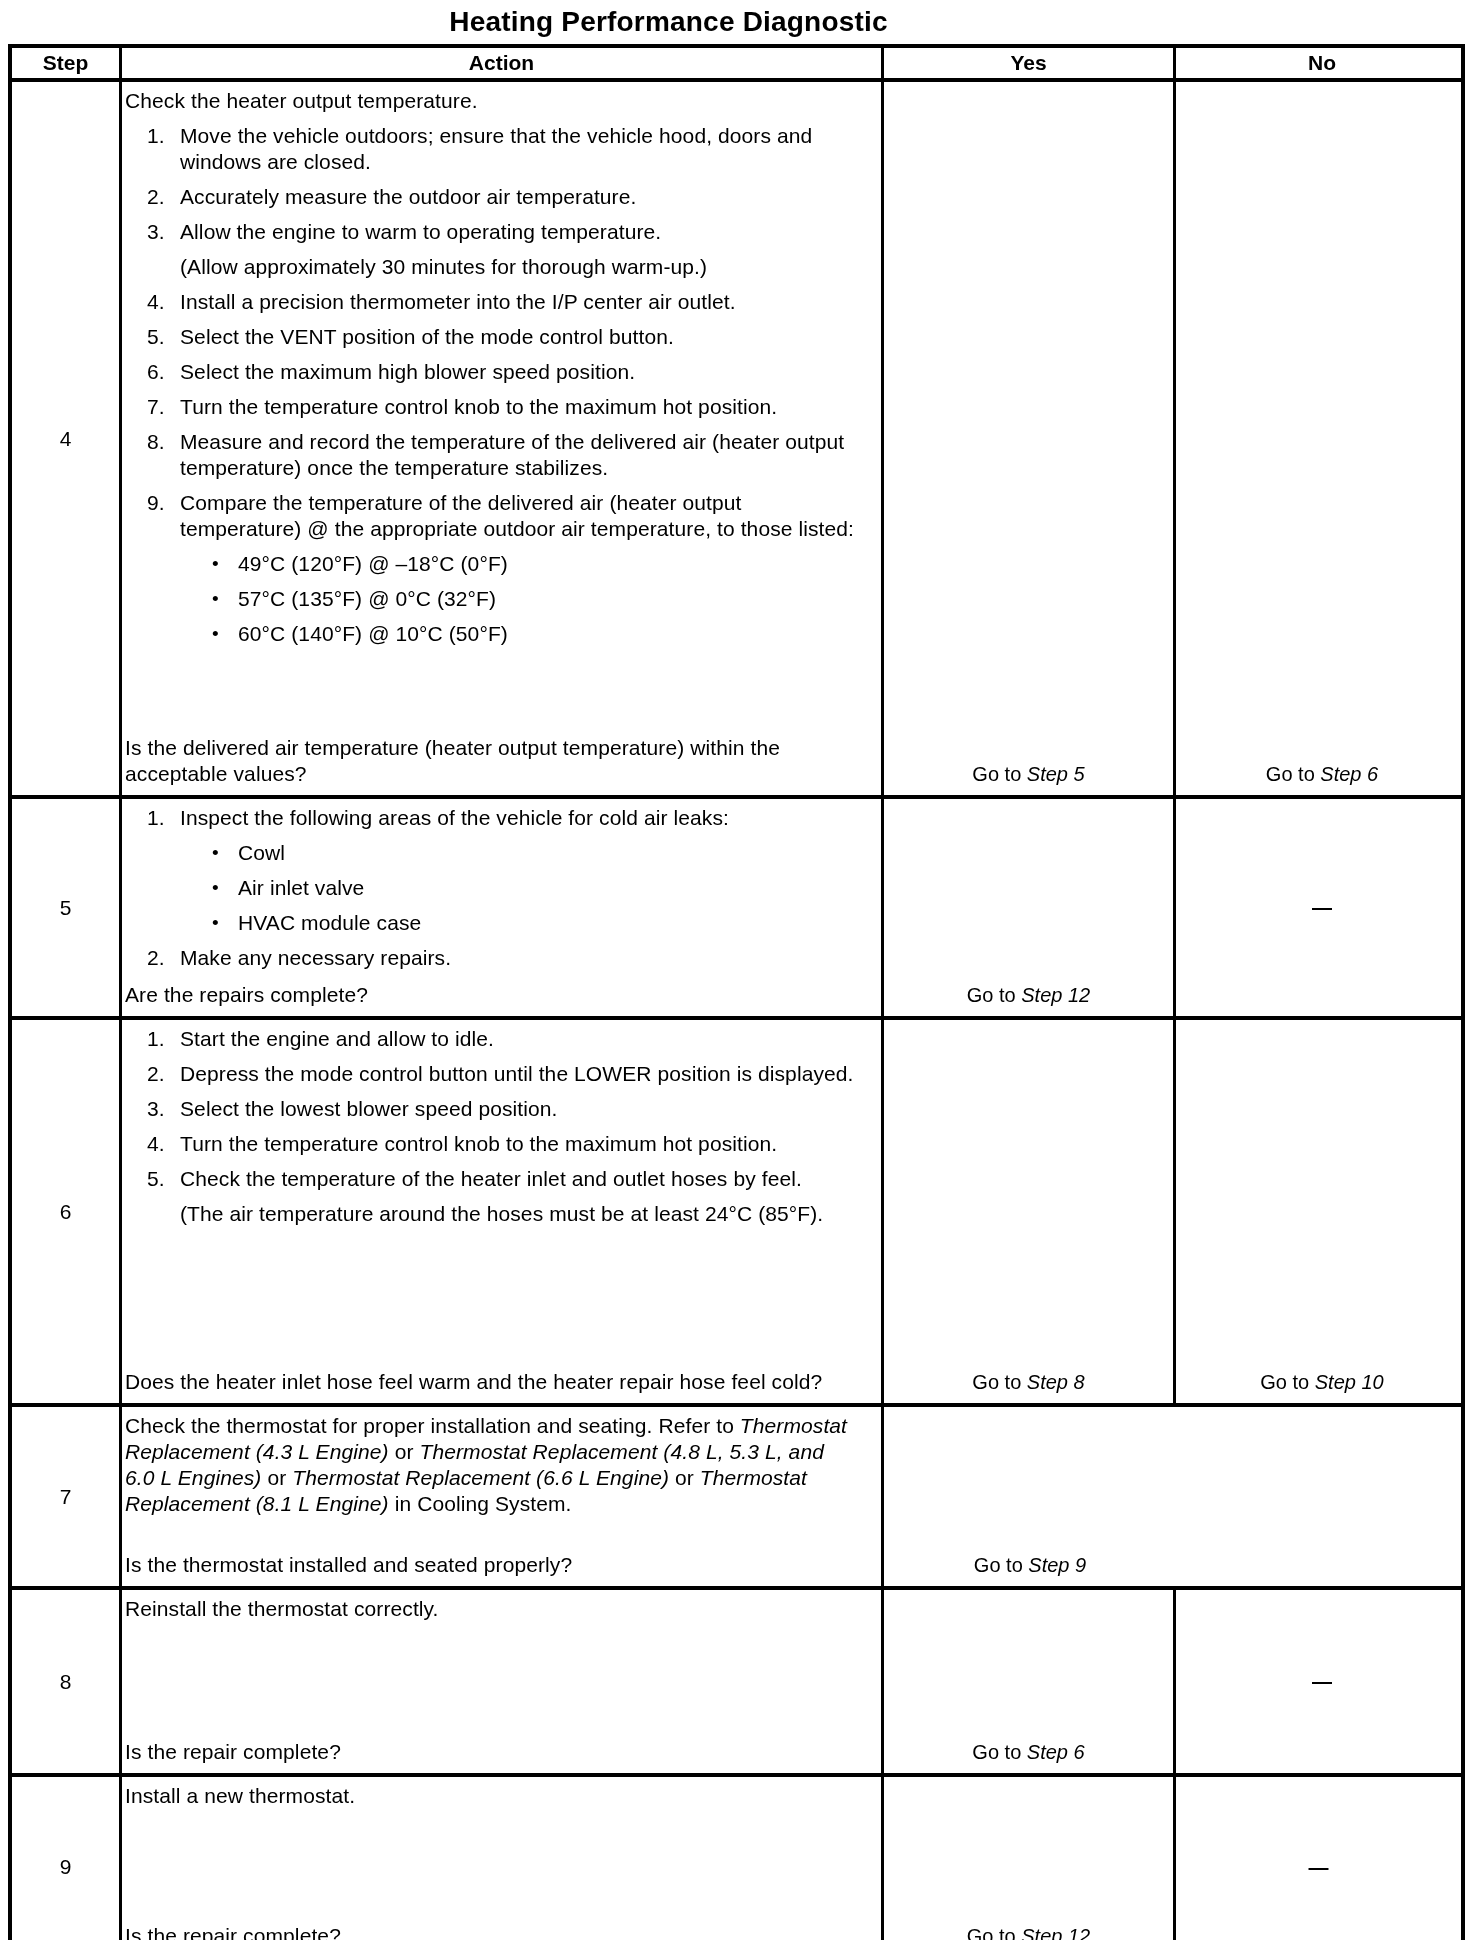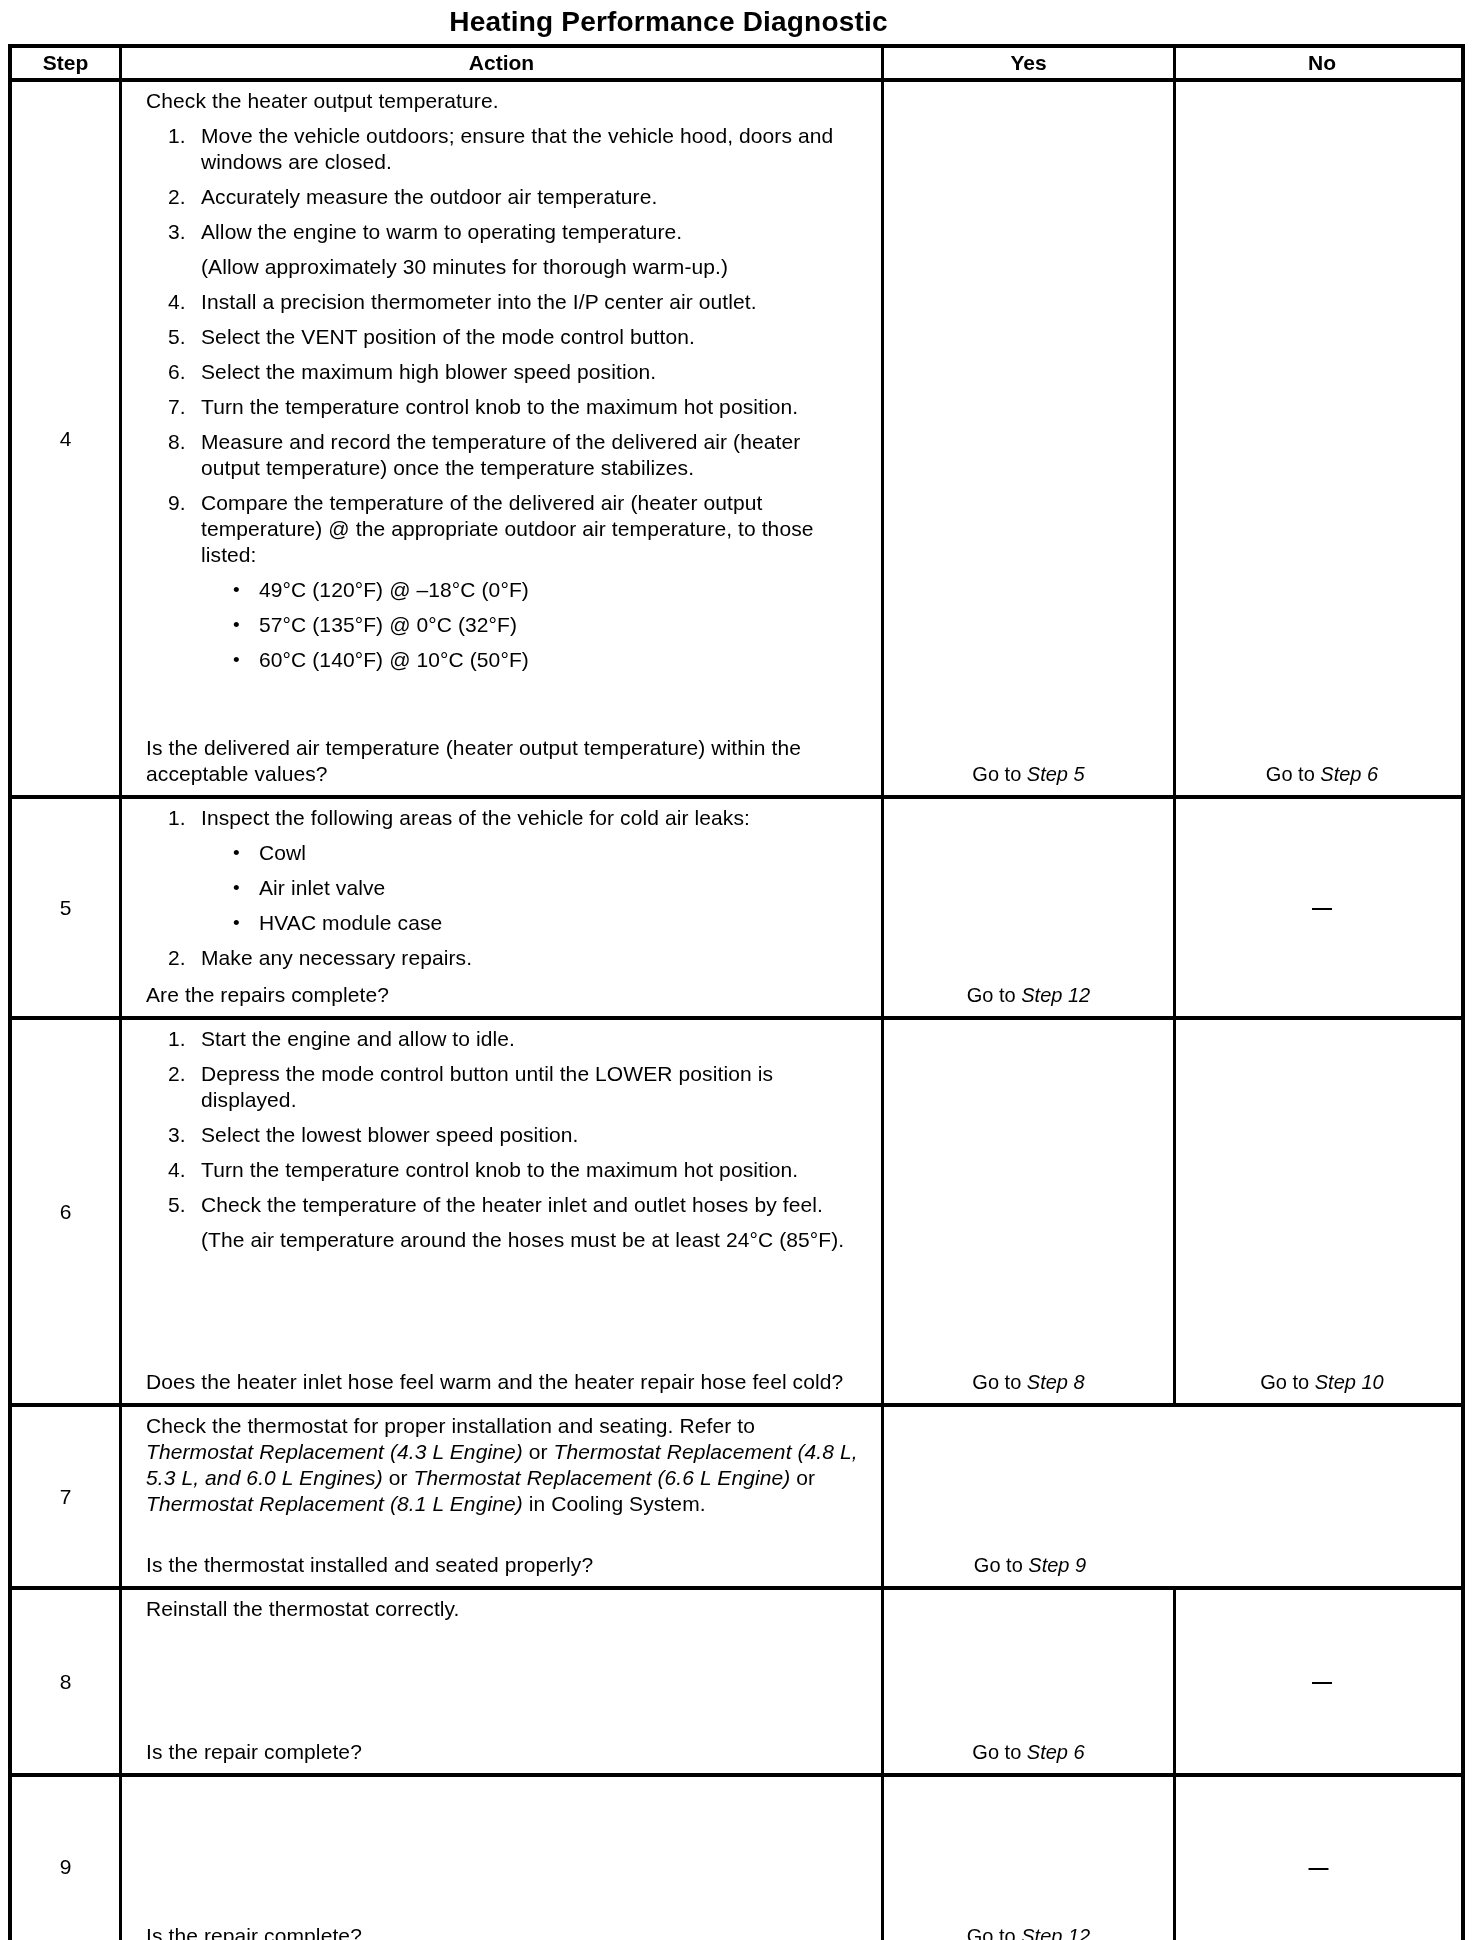--- a/index.html
+++ b/index.html
@@ -19,21 +19,21 @@
   .hrow{min-height:30px;}
   .hrow .cell{display:flex;align-items:center;justify-content:center;font-weight:bold;font-size:21px;padding:2px 0;}
   
   #tbody .trow:nth-of-type(1){min-height:713px;}
   #tbody .trow:nth-of-type(2){min-height:210px;}
   #tbody .trow:nth-of-type(3){min-height:383px;}
   #tbody .trow:nth-of-type(4){min-height:179px;}
   #tbody .trow:nth-of-type(5){min-height:183px;}
   #tbody .trow:nth-of-type(6){min-height:180px;}
   .step-cell-inner{font-size:21px;}
-  .action-cell{display:flex;flex-direction:column;font-size:21px;line-height:26px;padding:6px 22px 8px 24px;letter-spacing:0.1px;}
+  .action-cell{display:flex;flex-direction:column;font-size:21px;line-height:26px;padding:6px 22px 8px 3px;letter-spacing:0.1px;}
   .blk{margin-bottom:9px;}
   .blk.intro{margin-bottom:9px;}
   .blk.num{display:flex;margin-left:22px;}
   .nlab{flex:0 0 33px;}
   .ntext{flex:1 1 auto;}
   .blk.paren{margin-left:55px;}
   .blk.bullet{display:flex;margin-left:87px;}
   .blab{flex:0 0 26px;font-size:19px;}
   .question{margin-top:auto;padding-top:2px;}
   .yn-cell{display:flex;flex-direction:column;justify-content:flex-end;align-items:center;font-size:20px;padding-bottom:9px;}
@@ -213,20 +213,21 @@
           </div>
           <div class="cell yn-col yn-cell dash">
             <div class="dash-mark">—</div>
           </div>
         </div>
         <div class="trow">
           <div class="cell step-col">
             <div class="step-cell-inner">9</div>
           </div>
           <div class="cell action-col action-cell">
+            <div class="blk intro"><span>Install a new thermostat.</span></div>
             <div class="question"><span>Is the repair complete?</span></div>
           </div>
           <div class="cell yn-col yn-cell">
             <div class="goto"><span>Go to </span><span class="it">Step 12</span></div>
           </div>
           <div class="cell yn-col yn-cell dash">
             <div class="dash-mark">—</div>
           </div>
         </div>
       </div>

